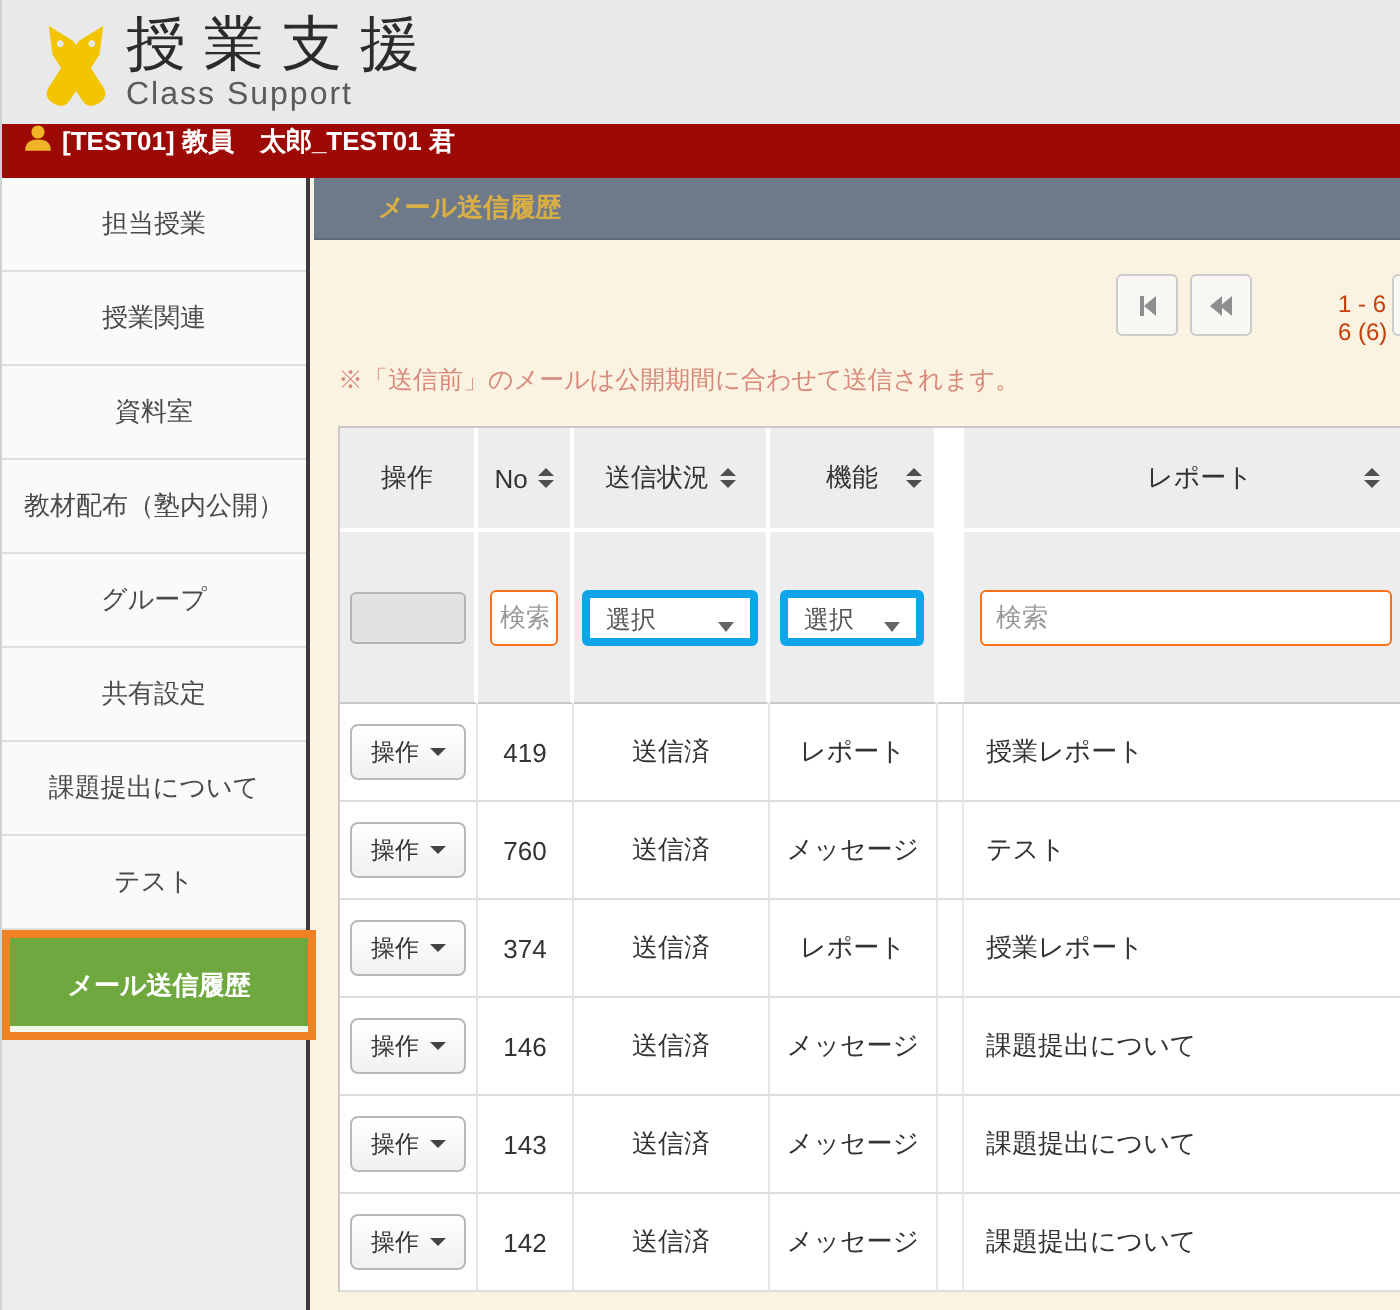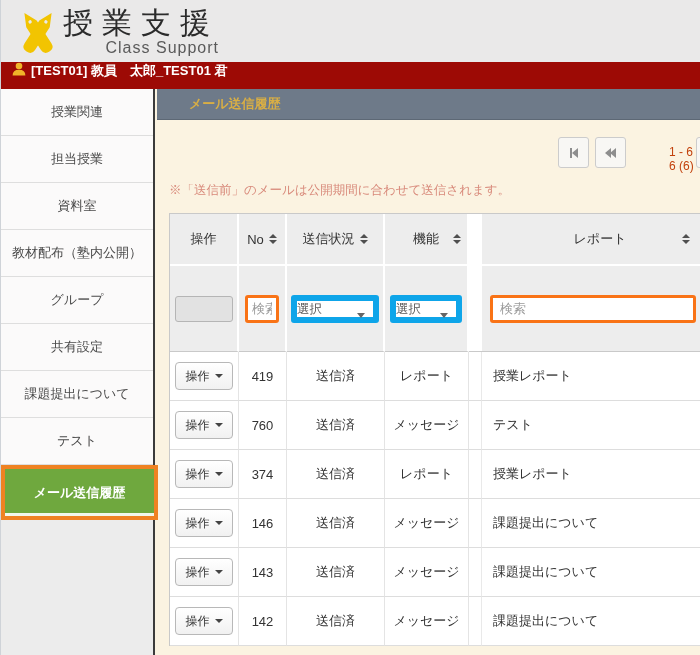--- a/index.html
+++ b/index.html
@@ -4,21 +4,21 @@
 <style>
   * { margin:0; padding:0; box-sizing:border-box; }
   html,body { background:#fff; }
   body { font-family:"Liberation Sans", sans-serif; }
 
   .window { position:relative; width:700px; height:655px; overflow:hidden;
             background:#fbf3e1; border-left:1px solid #cfd3d8; }
 
   
   .top-band { position:absolute; top:0; left:0; width:700px; height:80px;
-              background:#eae9e9;text-align:right; }
+              background:#eae9e9; }
   .logo-wrap { position:absolute; left:16px; top:7px; display:flex; align-items:flex-start; }
   .logo-icon { width:42px; height:48px; }
   .logo-text { margin-left:4px; }
   .logo-title { font-family:"Liberation Serif", serif; font-size:30px; color:#2b2b2b;
                 letter-spacing:9px; line-height:32px; }
   .logo-sub { font-family:Liberation Sans, sans-serif; font-size:16px; color:#5a5a5a;
               letter-spacing:1px; line-height:17px; margin-top:0px; }
 
   
   .user-bar { position:absolute; top:62px; left:0; width:700px; height:27px;
@@ -83,27 +83,27 @@
   .sort-abs { position:absolute; top:50%; transform:translateY(-50%); }
   .sort-abs.r6 { right:6px; } .sort-abs.r28 { right:28px; }
   .tri-up { width:0; height:0; border-left:4px solid transparent; border-right:4px solid transparent;
             border-bottom:4px solid #4f4f4f; }
   .tri-dn { width:0; height:0; border-left:4px solid transparent; border-right:4px solid transparent;
             border-top:4px solid #4f4f4f; }
 
   
   .flt-disabled { width:58px; height:26px; background:#e2e2e2; border:1px solid #b5b5b5;
                   border-radius:3px; }
-  .flt-input { height:28px; border:3px solid #f97316; border-radius:3px; font-size:13px;
+  .flt-input { height:28px; border:1px solid #f97316; border-radius:3px; font-size:13px;
                color:#555; padding:2px 4px; font-family:"Liberation Sans", sans-serif; }
   .flt-input::placeholder { color:#999; }
   .flt-no { width:34px; }
   .flt-title { width:206px; display:block; margin-left:8px; padding:2px 7px; }
-  .flt-select { position:relative; height:28px; background:#ffffff; border:6px solid #0ea5e9;
-                border-radius:3px; display:flex; align-items:flex-start; padding-left:0;
+  .flt-select { position:relative; height:28px; background:#ffffff; border:4px solid #0ea5e9;
+                border-radius:3px; display:flex; align-items:flex-end; padding-left:8px;
                 font-size:12.5px; color:#555; cursor:pointer; margin:0 auto; }
   .flt-select .sel-caret { position:absolute; right:8px; top:12px; width:0; height:0;
                 border-left:4px solid transparent; border-right:4px solid transparent;
                 border-top:5px solid #666; }
   .w-status { width:88px; } .w-func { width:72px; }
 
   
   .op-btn { display:inline-flex; align-items:center; justify-content:center; gap:5px;
             width:58px; height:28px; background:linear-gradient(#ffffff,#f1f1f1);
             border:1px solid #b8b8b8; border-radius:4px; font-size:12px; color:#333;
@@ -140,24 +140,24 @@
   <div class="user-bar">
     <svg class="user-icon" viewBox="0 0 14 14" xmlns="http://www.w3.org/2000/svg">
       <circle cx="7" cy="4" r="3.3" fill="#f0b429"></circle>
       <path d="M0.6,13.4 Q0.6,7.8 7,7.8 Q13.4,7.8 13.4,13.4 Z" fill="#f0b429"></path>
     </svg>
     <span class="user-text">[TEST01] 教員　太郎_TEST01 君</span>
   </div>
 
   <nav class="sidebar" id="sidebar">
       <div class="side-item">
+    <span class="side-label">担当授業</span>
+  </div>
+      <div class="side-item">
     <span class="side-label">授業関連</span>
-  </div>
-      <div class="side-item">
-    <span class="side-label">担当授業</span>
   </div>
       <div class="side-item">
     <span class="side-label">資料室</span>
   </div>
       <div class="side-item">
     <span class="side-label">教材配布（塾内公開）</span>
   </div>
       <div class="side-item">
     <span class="side-label">グループ</span>
   </div>

